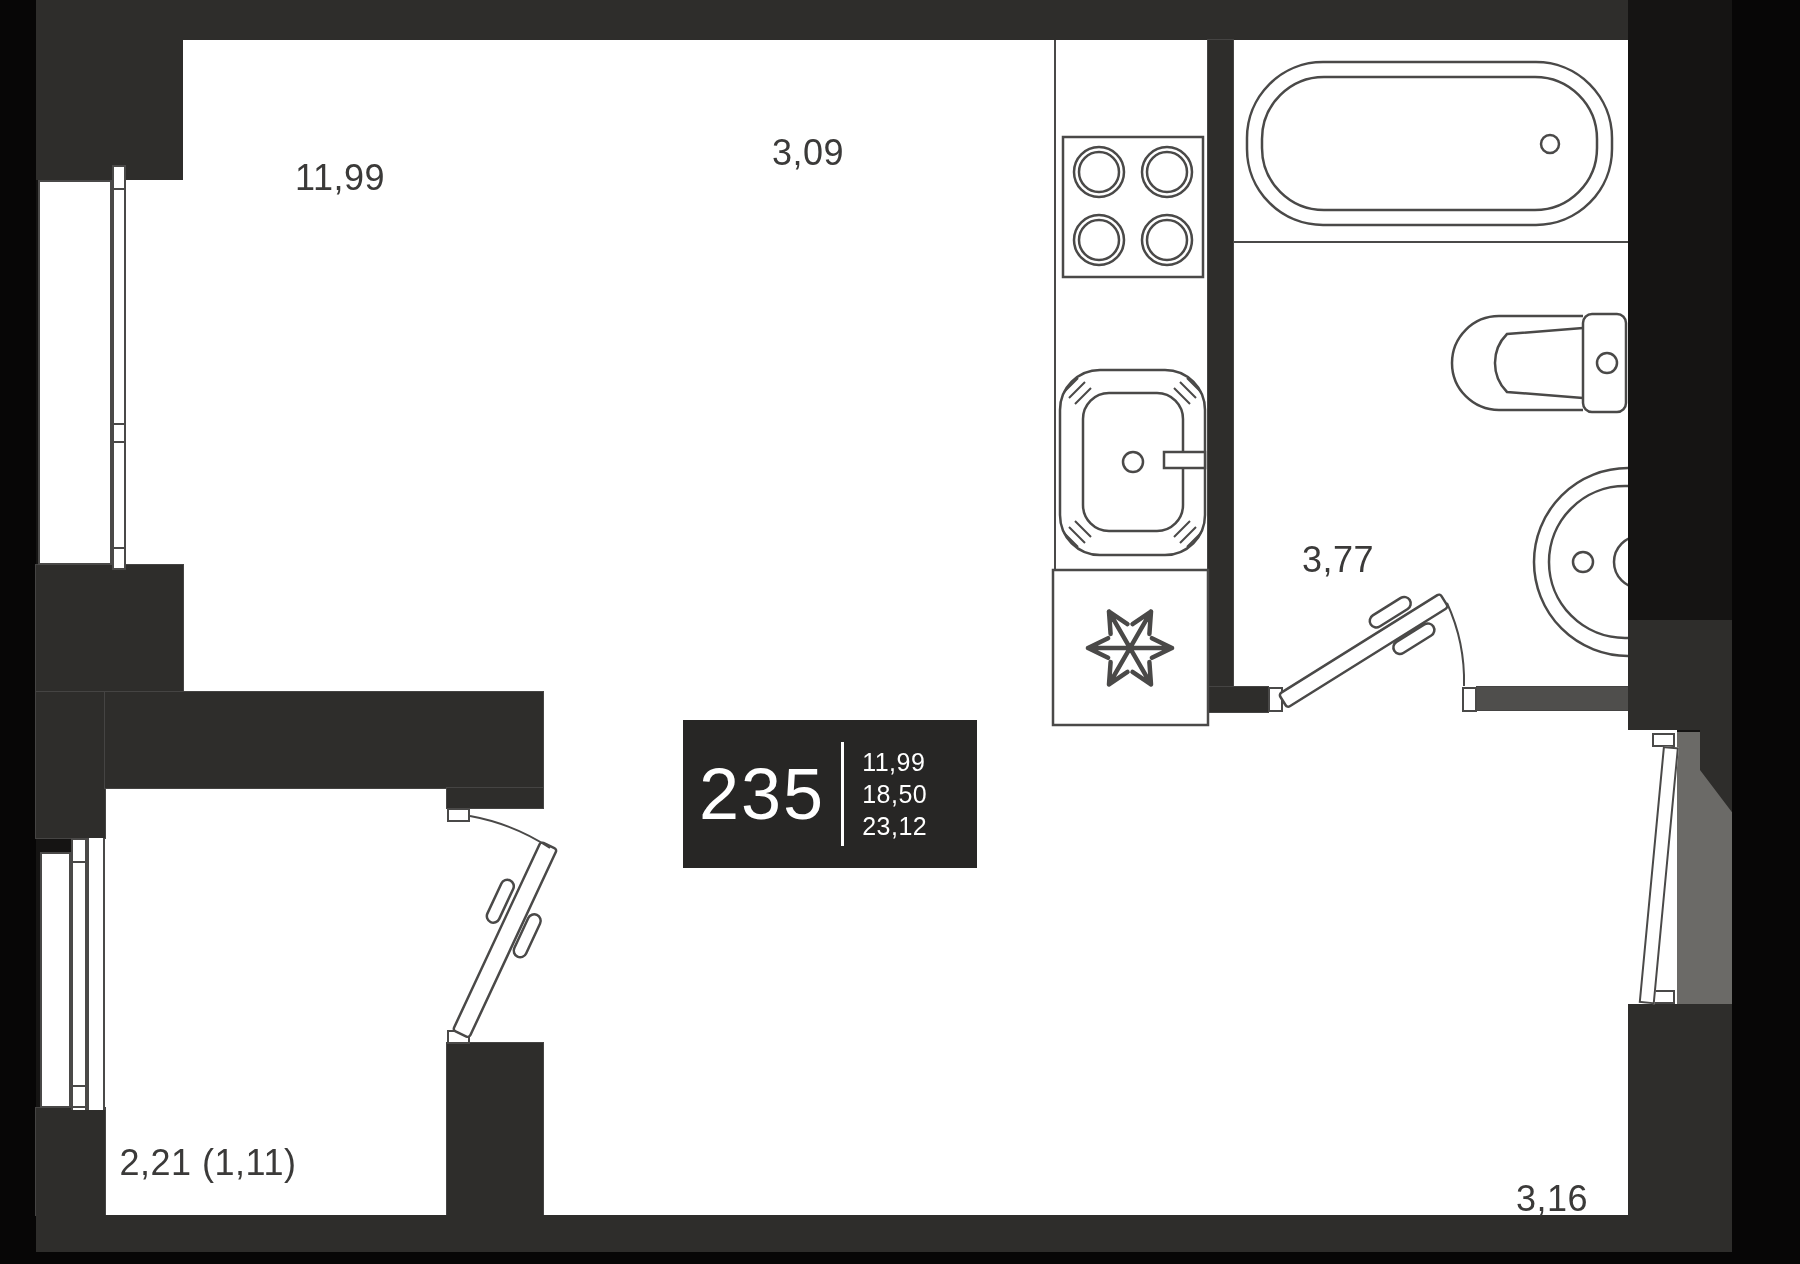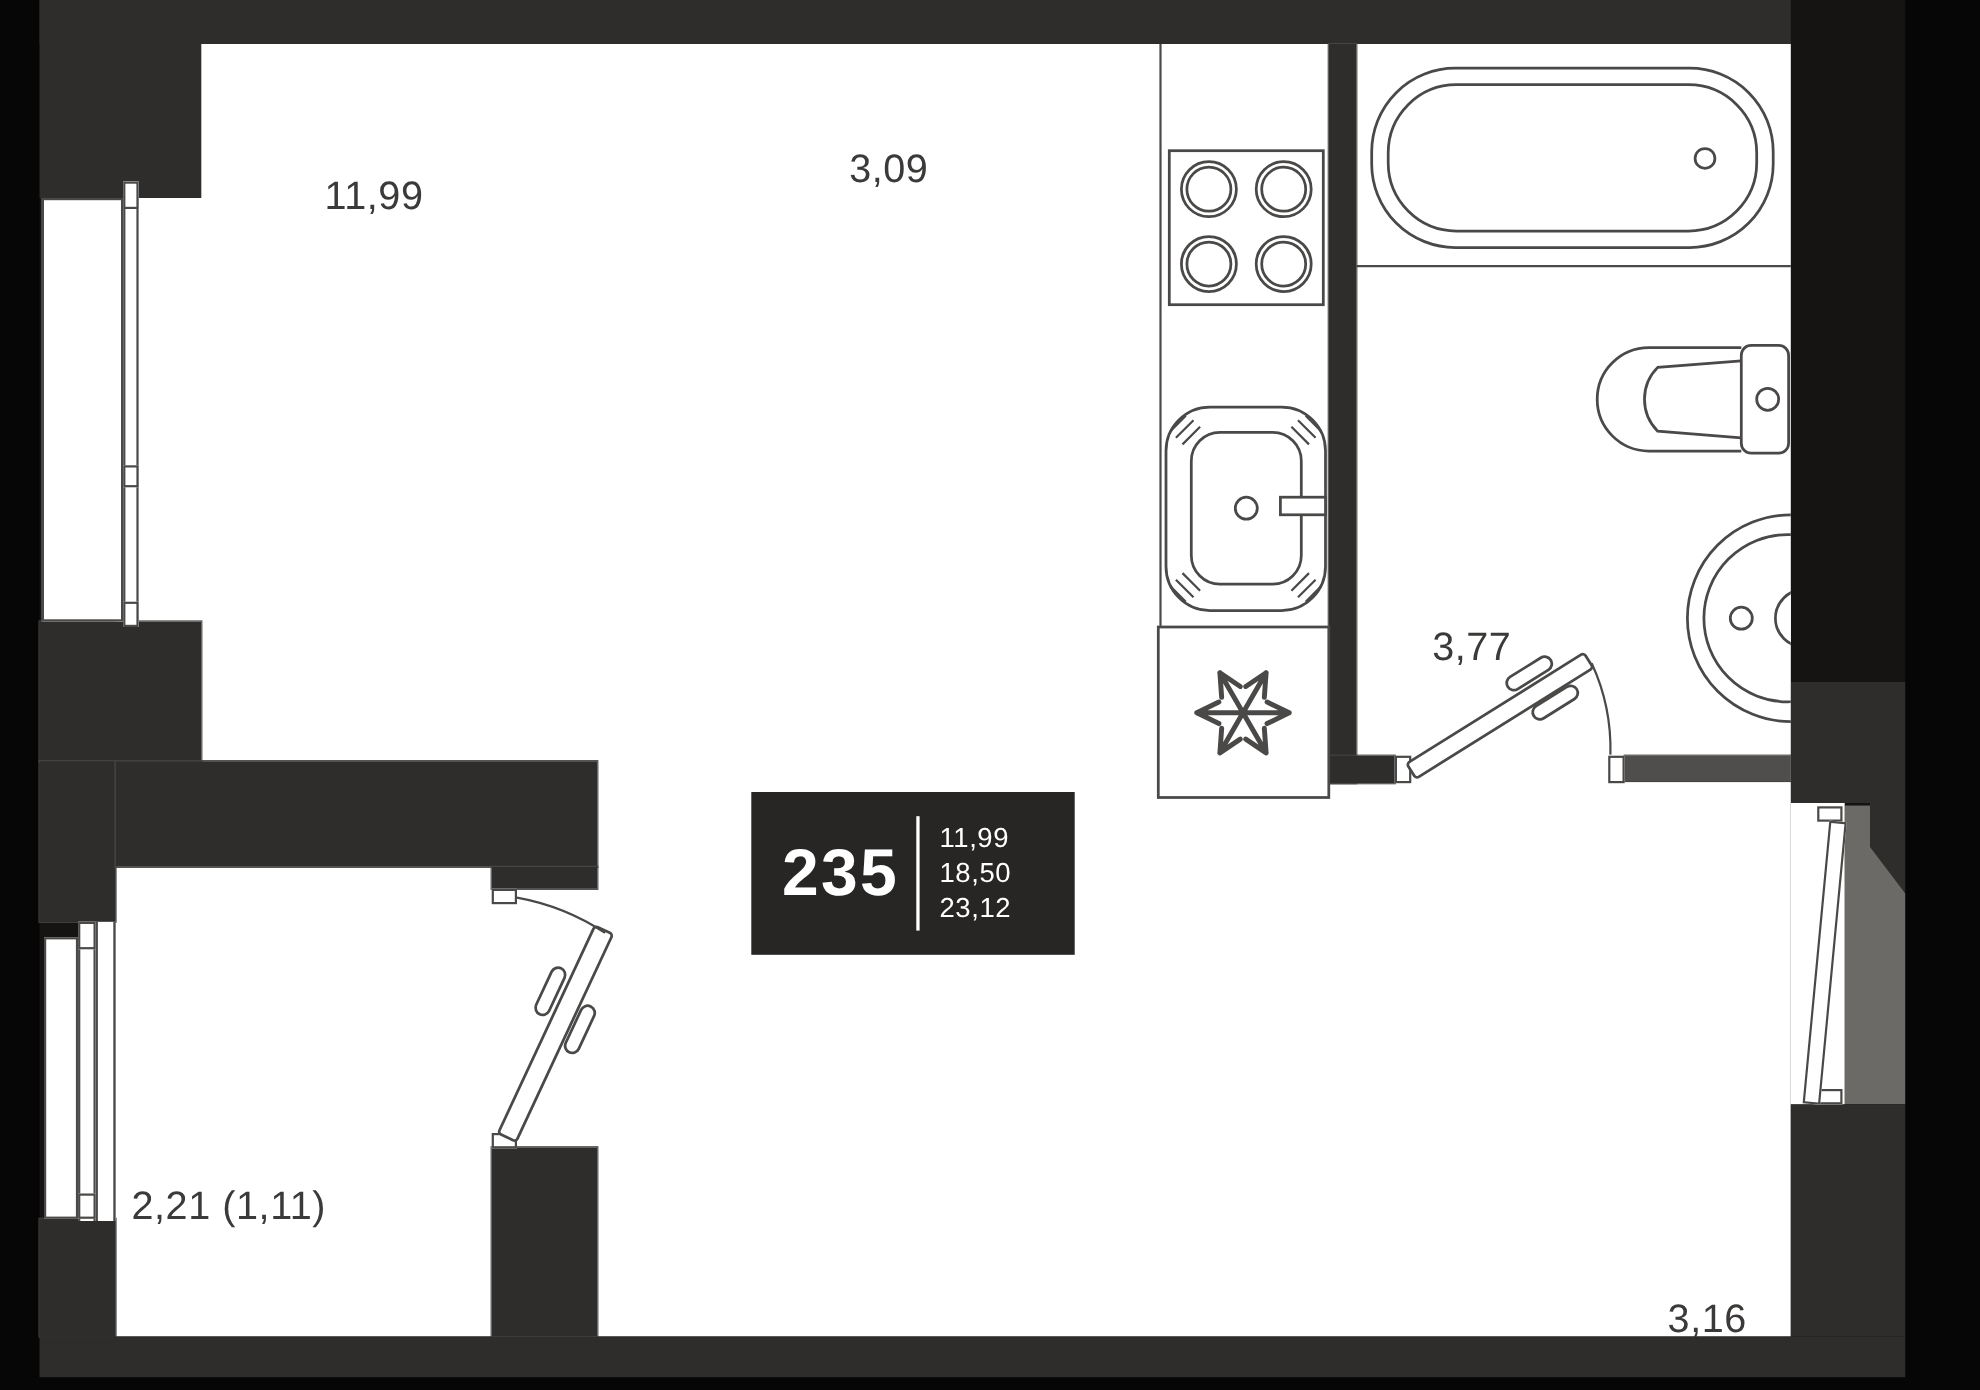--- a/index.html
+++ b/index.html
@@ -11,21 +11,21 @@
         font-family:"Liberation Sans","DejaVu Sans",sans-serif;}
   .abs{position:absolute;}
   .white{background:#ffffff;}
   .wall{background:var(--wall);}
   .wall-o{background:var(--wall);outline:1px solid #454443;}
   .jamb{background:#fff;border:2px solid var(--line);box-sizing:border-box;}
   .winpart{background:#fff;box-sizing:border-box;}
   .room-label{position:absolute;transform:translate(-50%,-50%);color:var(--text);
               font-size:36px;letter-spacing:.5px;white-space:nowrap;}
   #badge{display:flex;align-items:center;background:var(--badge-bg);color:var(--badge-text);}
-  #badge .num{font-size:60px;font-weight:700;letter-spacing:2px;padding-left:16px;line-height:1;margin-left:12px;}
+  #badge .num{font-size:72px;font-weight:400;letter-spacing:2px;padding-left:16px;line-height:1;}
   #badge .div{width:3px;height:104px;background:var(--badge-text);margin:0 18px 0 16px;}
   #badge .vals{display:flex;flex-direction:column;font-size:25px;line-height:32px;letter-spacing:.5px;}
   svg .ln{stroke:var(--line);stroke-width:2.5;fill:none;}
   svg .lnw{stroke:var(--line);stroke-width:2.5;fill:#ffffff;}
   svg .thin{stroke-width:2;}
   svg .sf{stroke:var(--line);stroke-width:4.5;fill:none;stroke-linecap:round;}
   .doorleaf{background:#fff;border:2px solid var(--line);box-sizing:border-box;}
 </style>
 </head>
 <body>
@@ -155,22 +155,22 @@
         <rect class="lnw" x="473" y="894" width="13" height="46" rx="6.5"></rect>
       </g>
       <path class="ln thin" d="M470 816 A215 215 0 0 1 550 848"></path>
     </g>
   </svg>
 
   <div class="abs doorleaf" style="left:1663px;top:746px;width:16px;height:258px;transform:rotate(5.4deg);transform-origin:0 0;"></div>
 
   <div class="room-label" style="left:340px;top:178px;">11,99</div>
   <div class="room-label" style="left:808px;top:153px;">3,09</div>
-  <div class="room-label" style="left:1338px;top:560px;margin-top:28px;">3,77</div>
-  <div class="room-label" style="left:208px;top:1096px;">2,21 (1,11)</div>
+  <div class="room-label" style="left:1338px;top:560px;">3,77</div>
+  <div class="room-label" style="left:208px;top:1163px;">2,21 (1,11)</div>
   <div class="room-label" style="left:1552px;top:1172px;margin-top:27px;">3,16</div>
 
   <div id="badge" class="abs" style="left:683px;top:720px;width:294px;height:148px;">
     <div class="num">235</div>
     <div class="div"></div>
     <div class="vals">
       <span>11,99</span>
       <span>18,50</span>
       <span>23,12</span>
     </div>

